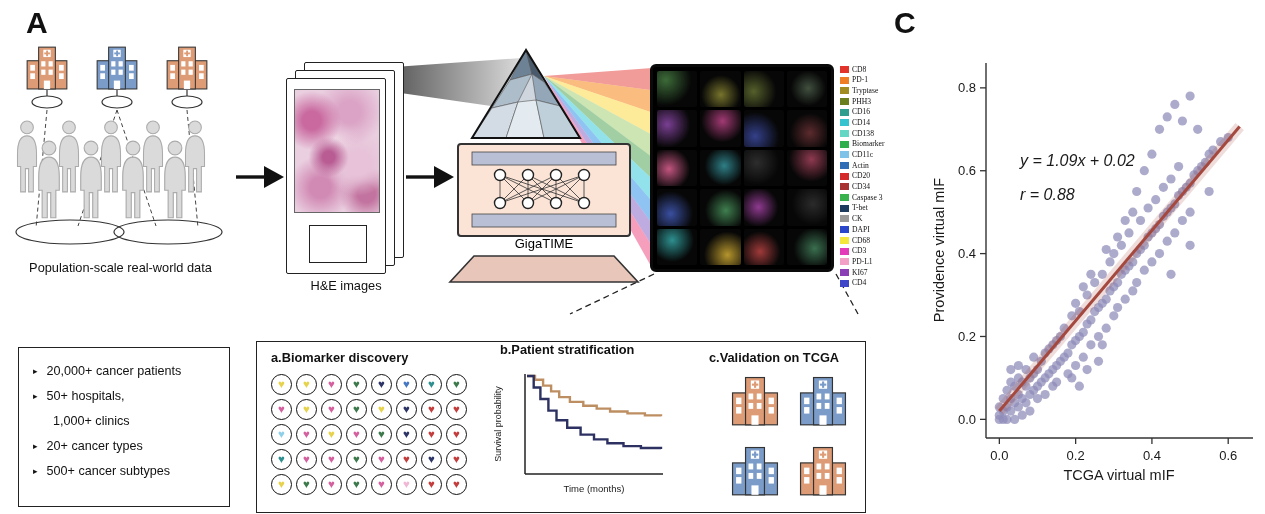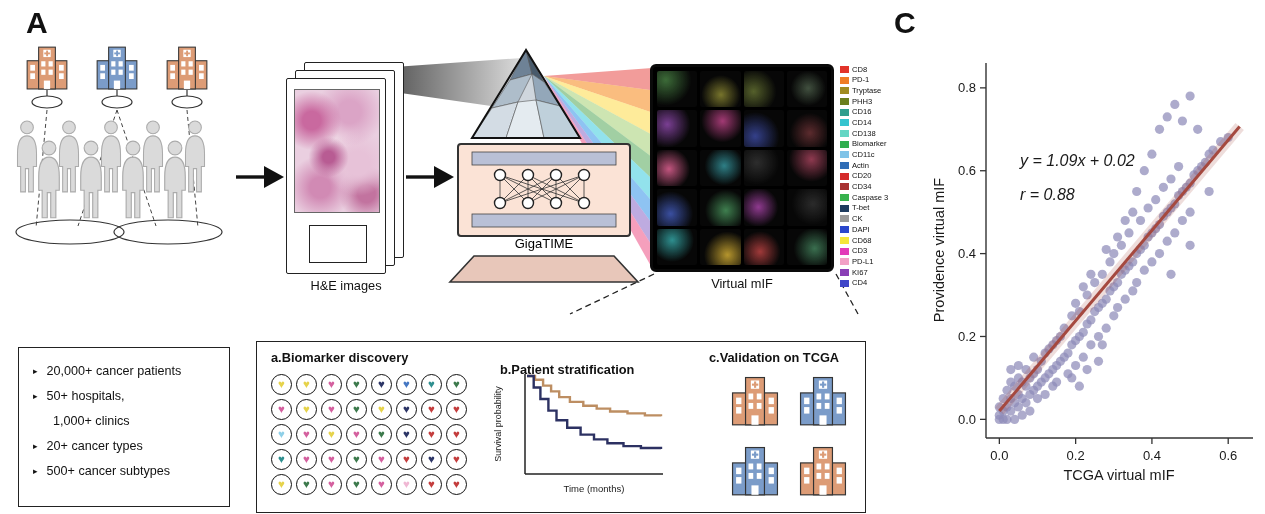--- a/index.html
+++ b/index.html
@@ -17,21 +17,21 @@
       radial-gradient(circle at 65% 18%, #dba4c6 0 10%, transparent 30%),
       radial-gradient(circle at 40% 55%, #b85c93 0 7%, transparent 24%),
       radial-gradient(circle at 75% 60%, #e7c2d8 0 12%, transparent 34%),
       radial-gradient(circle at 30% 80%, #d18ab4 0 9%, transparent 28%),
       radial-gradient(circle at 85% 85%, #c2739f 0 7%, transparent 22%),
       radial-gradient(circle at 55% 35%, #f3e3ec 0 6%, transparent 20%);}
   .label-box{position:absolute;background:#fff;border:1.4px solid #222;}
   .mif-grid{box-sizing:border-box;border:3px solid #0a0a0a;border-radius:6px;background:#000;
     padding:4px;display:grid;grid-template-columns:repeat(4,1fr);grid-template-rows:repeat(5,1fr);gap:3px;z-index:1;}
   .tile{border-radius:2px;}
-  .legend-col{display:flex;flex-direction:column;z-index:1;}
+  .legend-col{display:flex;flex-direction:column;z-index:1;font-family:Liberation Serif, serif;}
   .legend-row{display:flex;align-items:center;height:10.7px;}
   .legend-swatch{width:9px;height:7px;margin-right:3px;flex:none;}
   .legend-label{font-size:7.6px;line-height:1;white-space:nowrap;color:#111;}
   .box{border:1.3px solid #222;box-sizing:border-box;background:#fff;z-index:1;margin-top:25px;}
   .stats{padding:16px 12px 0 14px;}
   .stat-row{display:flex;align-items:flex-start;margin-bottom:11px;font-size:12.6px;}
   .stat-bullet{font-size:9px;margin-right:9px;margin-top:2px;flex:none;}
   .stat-indent{margin-left:20px;}
   .sec-title{position:absolute;font-size:12.8px;font-weight:600;color:#111;}
   .bio-grid{position:absolute;display:grid;grid-template-columns:repeat(8,25px);grid-auto-rows:25px;}
@@ -126,20 +126,21 @@
       </g>
       <g>
         <use href="#sym-person" x="27" y="98" width="28" height="80"></use>
         <use href="#sym-person" x="69" y="98" width="28" height="80"></use>
         <use href="#sym-person" x="111" y="98" width="28" height="80"></use>
         <use href="#sym-person" x="153" y="98" width="28" height="80"></use>
       </g>
       <ellipse cx="62" cy="190" rx="54" ry="12" fill="none" stroke="#333" stroke-width="1.2"></ellipse>
       <ellipse cx="160" cy="190" rx="54" ry="12" fill="none" stroke="#333" stroke-width="1.2"></ellipse>
     </svg>
+    <div class="caption" style="width:225px;margin-top:2px;">Population-scale real-world data</div>
   </div>
 
   <svg class="abs" style="left:236px;top:164px;z-index:1;" width="48" height="26">
     <line x1="0" y1="13" x2="30" y2="13" stroke="#111" stroke-width="3.4"></line>
     <polygon points="28,2 48,13 28,24" fill="#111"></polygon>
   </svg>
 
   <div class="abs" style="left:286px;top:62px;width:122px;z-index:1;">
     <div class="frame" style="left:18px;top:0;"></div>
     <div class="frame" style="left:9px;top:8px;"></div>
@@ -222,21 +223,20 @@
       <div class="tile" style="background: radial-gradient(circle at 61% 26%, rgb(143, 58, 80) 0%, rgba(0, 0, 0, 0) 62%), rgb(7, 7, 7);"></div>
       <div class="tile" style="background: radial-gradient(circle at 34% 67%, rgb(58, 79, 160) 0%, rgba(0, 0, 0, 0) 62%), rgb(7, 7, 7);"></div>
       <div class="tile" style="background: radial-gradient(circle at 63% 58%, rgb(63, 127, 79) 0%, rgba(0, 0, 0, 0) 62%), rgb(7, 7, 7);"></div>
       <div class="tile" style="background: radial-gradient(circle at 36% 49%, rgb(143, 58, 143) 0%, rgba(0, 0, 0, 0) 62%), rgb(7, 7, 7);"></div>
       <div class="tile" style="background: radial-gradient(circle at 65% 40%, rgb(43, 43, 43) 0%, rgba(0, 0, 0, 0) 62%), rgb(7, 7, 7);"></div>
       <div class="tile" style="background: radial-gradient(circle at 38% 31%, rgb(46, 143, 143) 0%, rgba(0, 0, 0, 0) 62%), rgb(7, 7, 7);"></div>
       <div class="tile" style="background: radial-gradient(circle at 67% 72%, rgb(181, 149, 45) 0%, rgba(0, 0, 0, 0) 62%), rgb(7, 7, 7);"></div>
       <div class="tile" style="background: radial-gradient(circle at 40% 63%, rgb(160, 58, 58) 0%, rgba(0, 0, 0, 0) 62%), rgb(7, 7, 7);"></div>
       <div class="tile" style="background: radial-gradient(circle at 69% 54%, rgb(58, 111, 79) 0%, rgba(0, 0, 0, 0) 62%), rgb(7, 7, 7);"></div>
     </div>
-  <div class="abs caption" style="left:650px;top:276px;width:184px;z-index:1;">Virtual mIF</div>
 
   <div class="abs legend-col" id="legend-list" style="left:840px;top:64px;width:72px;">
       <div class="legend-row">
         <div class="legend-swatch" style="background: rgb(226, 52, 42);"></div>
         <div class="legend-label">CD8</div>
       </div>
       <div class="legend-row">
         <div class="legend-swatch" style="background: rgb(239, 125, 37);"></div>
         <div class="legend-label">PD-1</div>
       </div>
@@ -539,21 +539,21 @@
             <span style="color: rgb(196, 61, 61);">♥</span>
           </div>
         </div>
         <div>
           <div class="bio-cell">
             <span style="color: rgb(196, 61, 61);">♥</span>
           </div>
         </div>
       </div>
 
-    <div class="sec-title" style="left:243px;top:20px;">b.Patient stratification</div>
+    <div class="sec-title" style="left:243px;top:0;">b.Patient stratification</div>
     <svg class="abs" style="left:234px;top:26px;" width="185" height="140">
       <line x1="34" y1="6" x2="34" y2="106" stroke="#222" stroke-width="1.5"></line>
       <line x1="34" y1="106" x2="172" y2="106" stroke="#222" stroke-width="1.5"></line>
       <g id="km-curves">
           <path d="M36.0 8.0H44.0V11.8H52.1V17.6H60.1V23.4H68.2V29.1H78.9V33.9H92.3V37.8H105.7V40.6H119.1V43.5H136.5V45.4H153.9V47.4H170.0V48.3" fill="none" stroke="#bd8e62" stroke-width="2.4"></path>
           <path d="M36.0 8.0H42.7V19.5H49.4V31.0H57.4V42.6H65.5V52.2H76.2V59.8H89.6V66.6H103.0V71.4H116.4V75.2H132.5V78.1H149.9V80.0H170.0V81.0" fill="none" stroke="#2c3162" stroke-width="2.4"></path>
         </g>
       <text x="10" y="56" font-size="9" text-anchor="middle" transform="rotate(-90 10 56)">Survival probability</text>
       <text x="103" y="124" font-size="9.5" text-anchor="middle">Time (months)</text>
     </svg>

